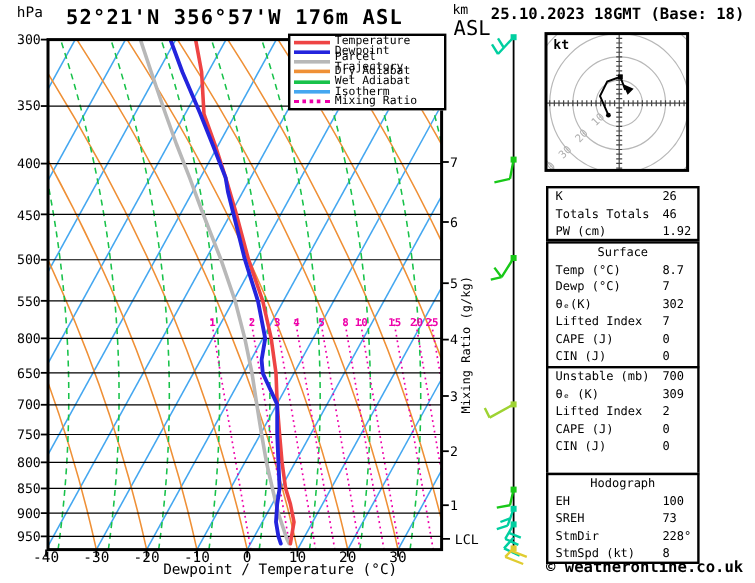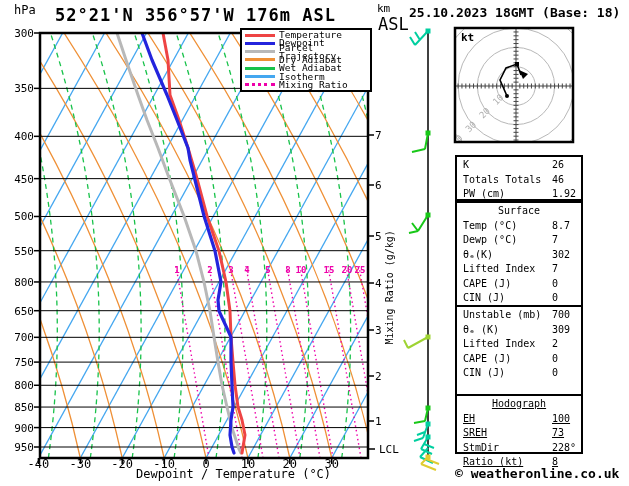--- a/index.html
+++ b/index.html
@@ -368,36 +368,36 @@
         </div>
         <div class="trow">
           <span class="lbl">CAPE (J)</span>
           <span class="val">0</span>
         </div>
         <div class="trow">
           <span class="lbl">CIN (J)</span>
           <span class="val">0</span>
         </div>
       </div>
-      <div class="tbox" style="top: 394px; height: 60px; text-decoration: underline;">
+      <div class="tbox" style="top: 394px; height: 76px;">
         <div class="title">Hodograph</div>
         <div class="trow">
           <span class="lbl">EH</span>
           <span class="val">100</span>
         </div>
         <div class="trow">
           <span class="lbl">SREH</span>
           <span class="val">73</span>
         </div>
         <div class="trow">
           <span class="lbl">StmDir</span>
           <span class="val">228°</span>
         </div>
         <div class="trow">
-          <span class="lbl">Ratio (kt)</span>
+          <span class="lbl">StmSpd (kt)</span>
           <span class="val">8</span>
         </div>
       </div>
     </div>
   <div id="ticklabels">
       <span class="t ptick" style="top: 27px;">300</span>
       <span class="t ptick" style="top: 82.3652px;">350</span>
       <span class="t ptick" style="top: 130.325px;">400</span>
       <span class="t ptick" style="top: 172.628px;">450</span>
       <span class="t ptick" style="top: 210.47px;">500</span>

